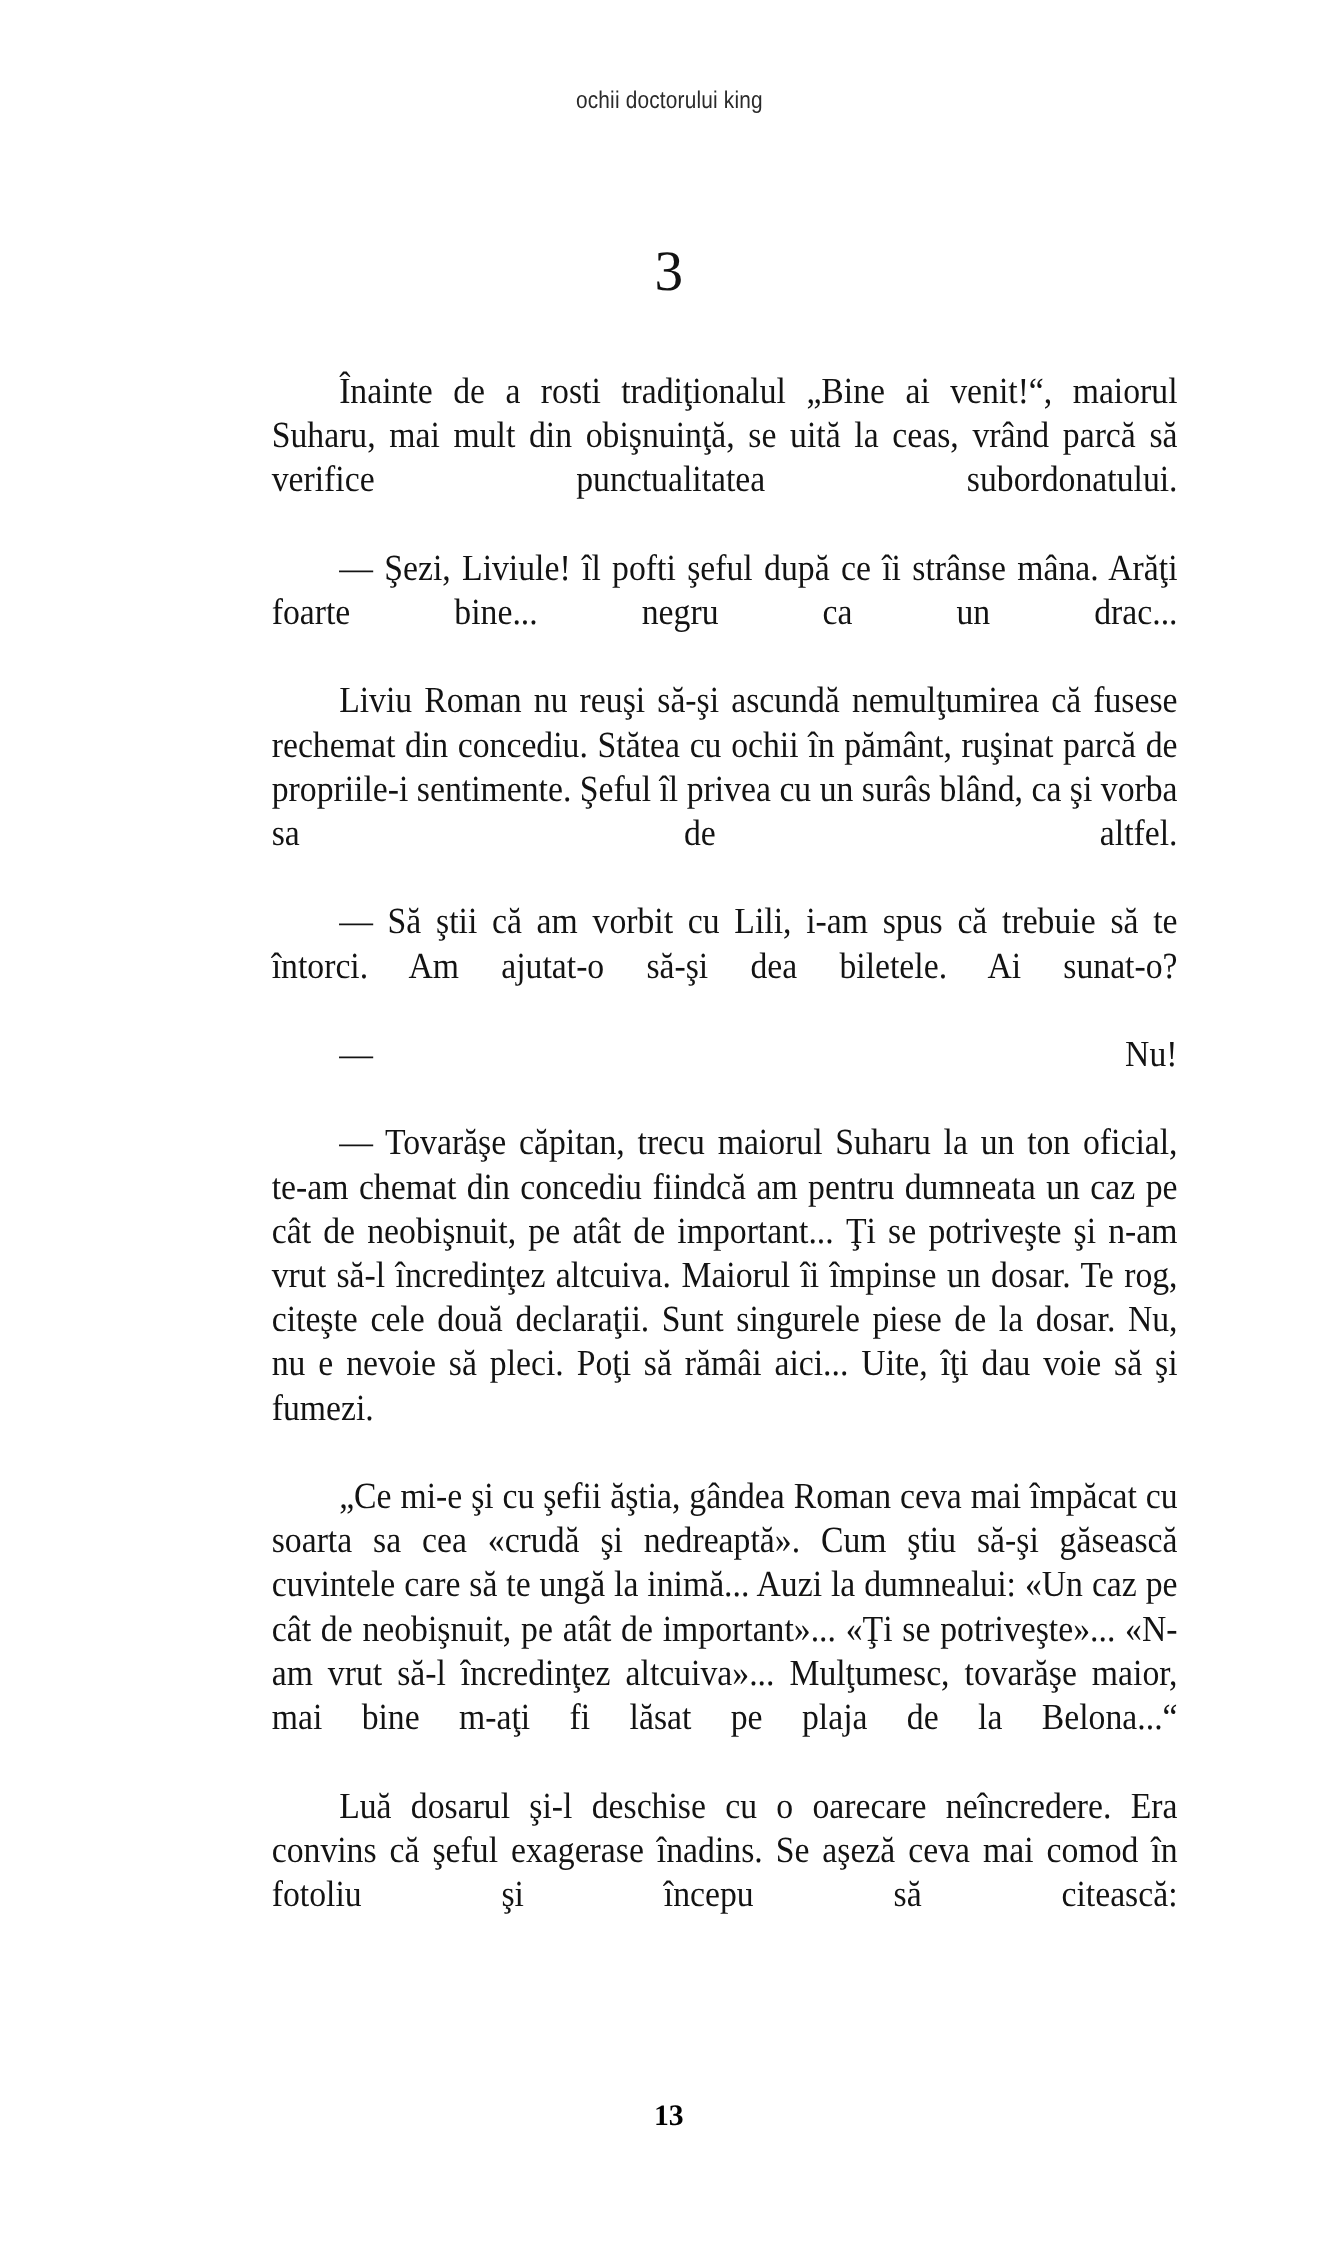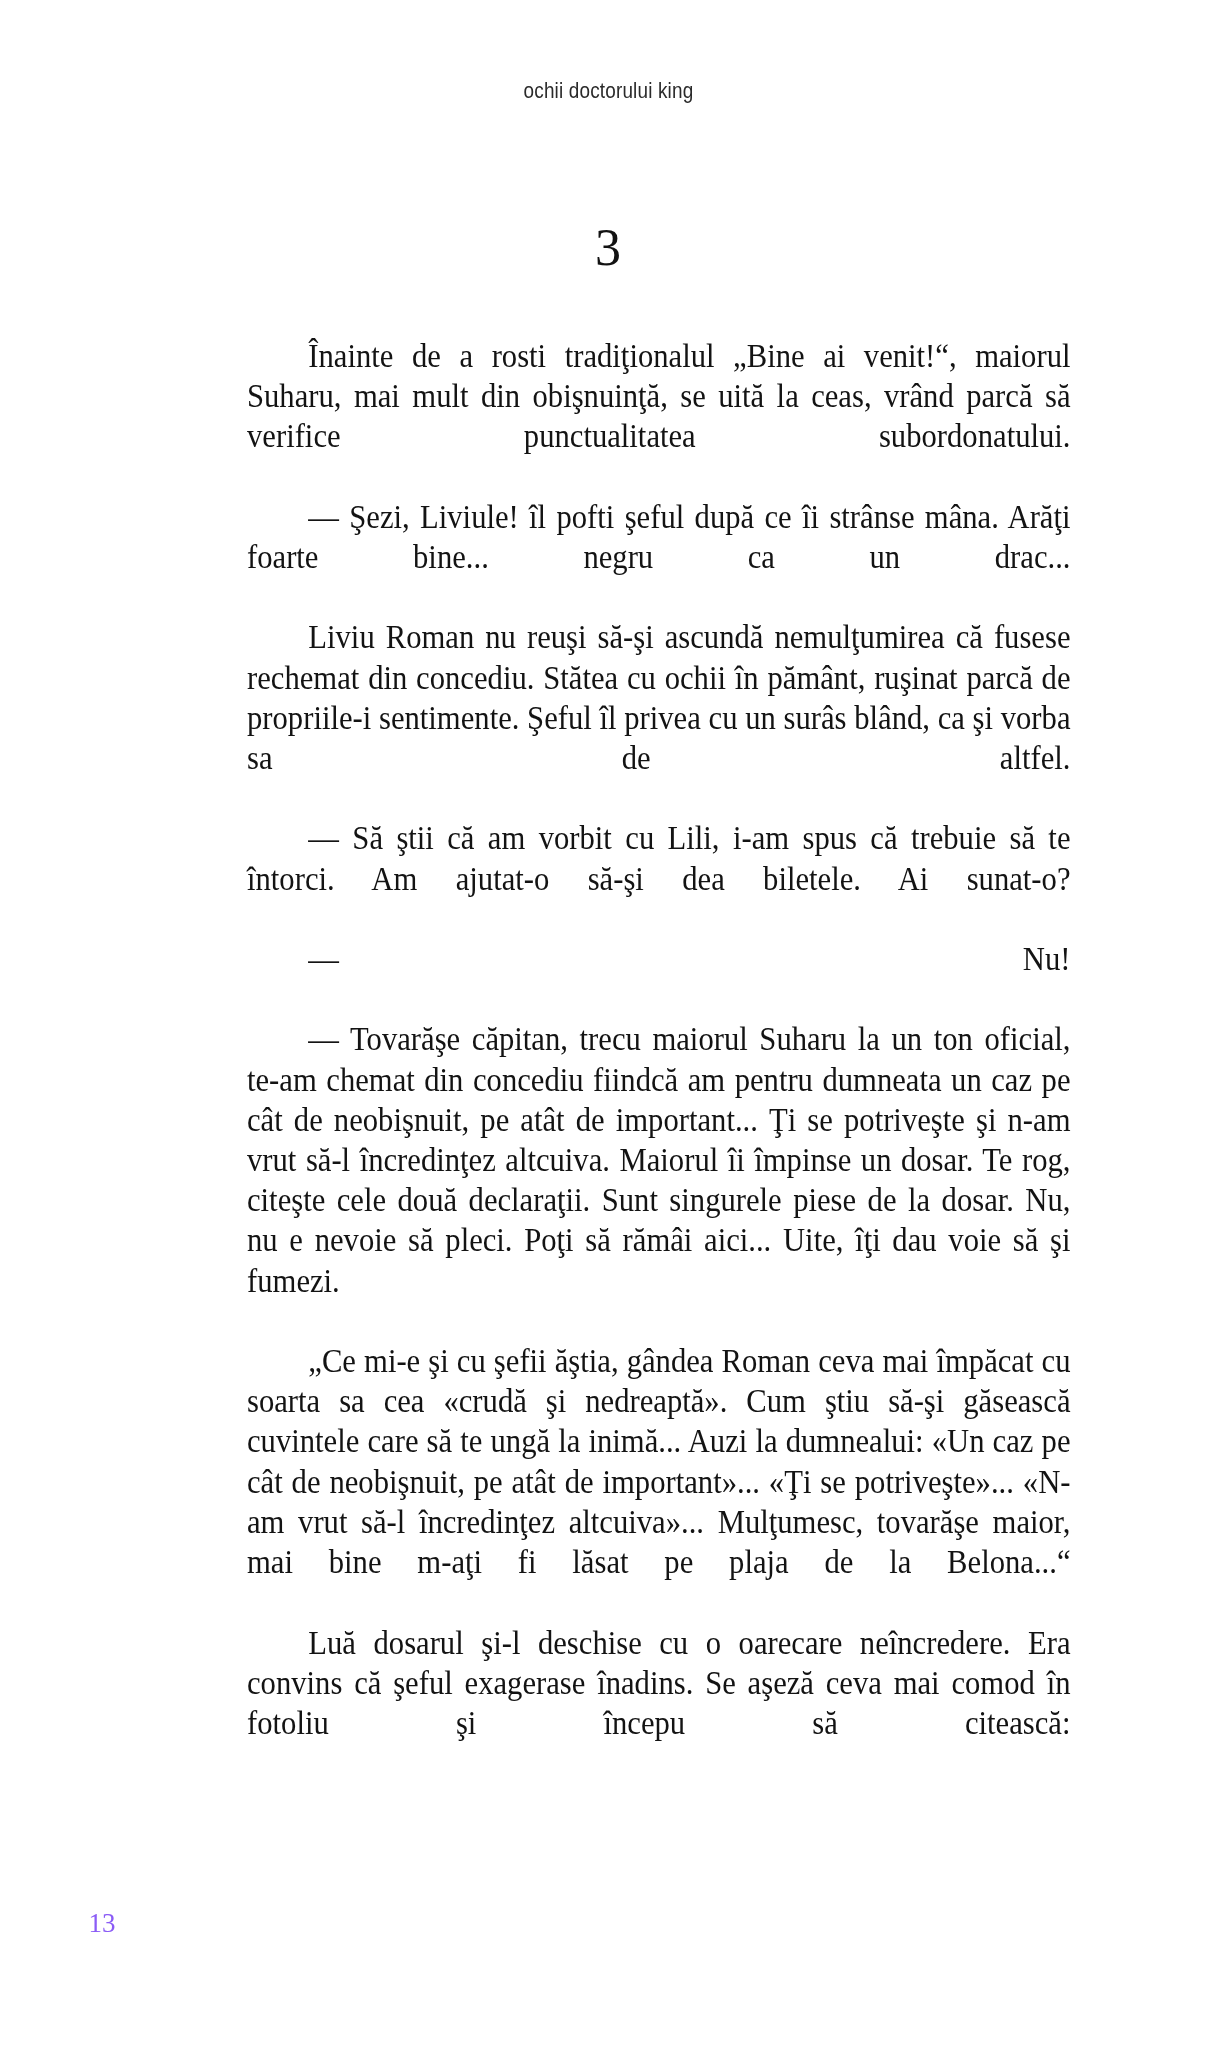--- a/index.html
+++ b/index.html
@@ -79,23 +79,25 @@
     display: inline-block;
     width: 100%;
   }
 
   
   .page-number {
     position: absolute;
     top: 1908px;
     left: 0;
     right: 0;
+    text-align: center;
     font-family: "Liberation Serif", "DejaVu Serif", serif;
     font-size: 27px;
-    color: #8b5cf6;
+    color: #000000;
+    font-weight: bold;
   }
 </style>
 </head>
 <body>
 
 <div class="page">
 
   <div class="running-header">ochii doctorului king</div>
 
   <div class="chapter-number">3</div>

